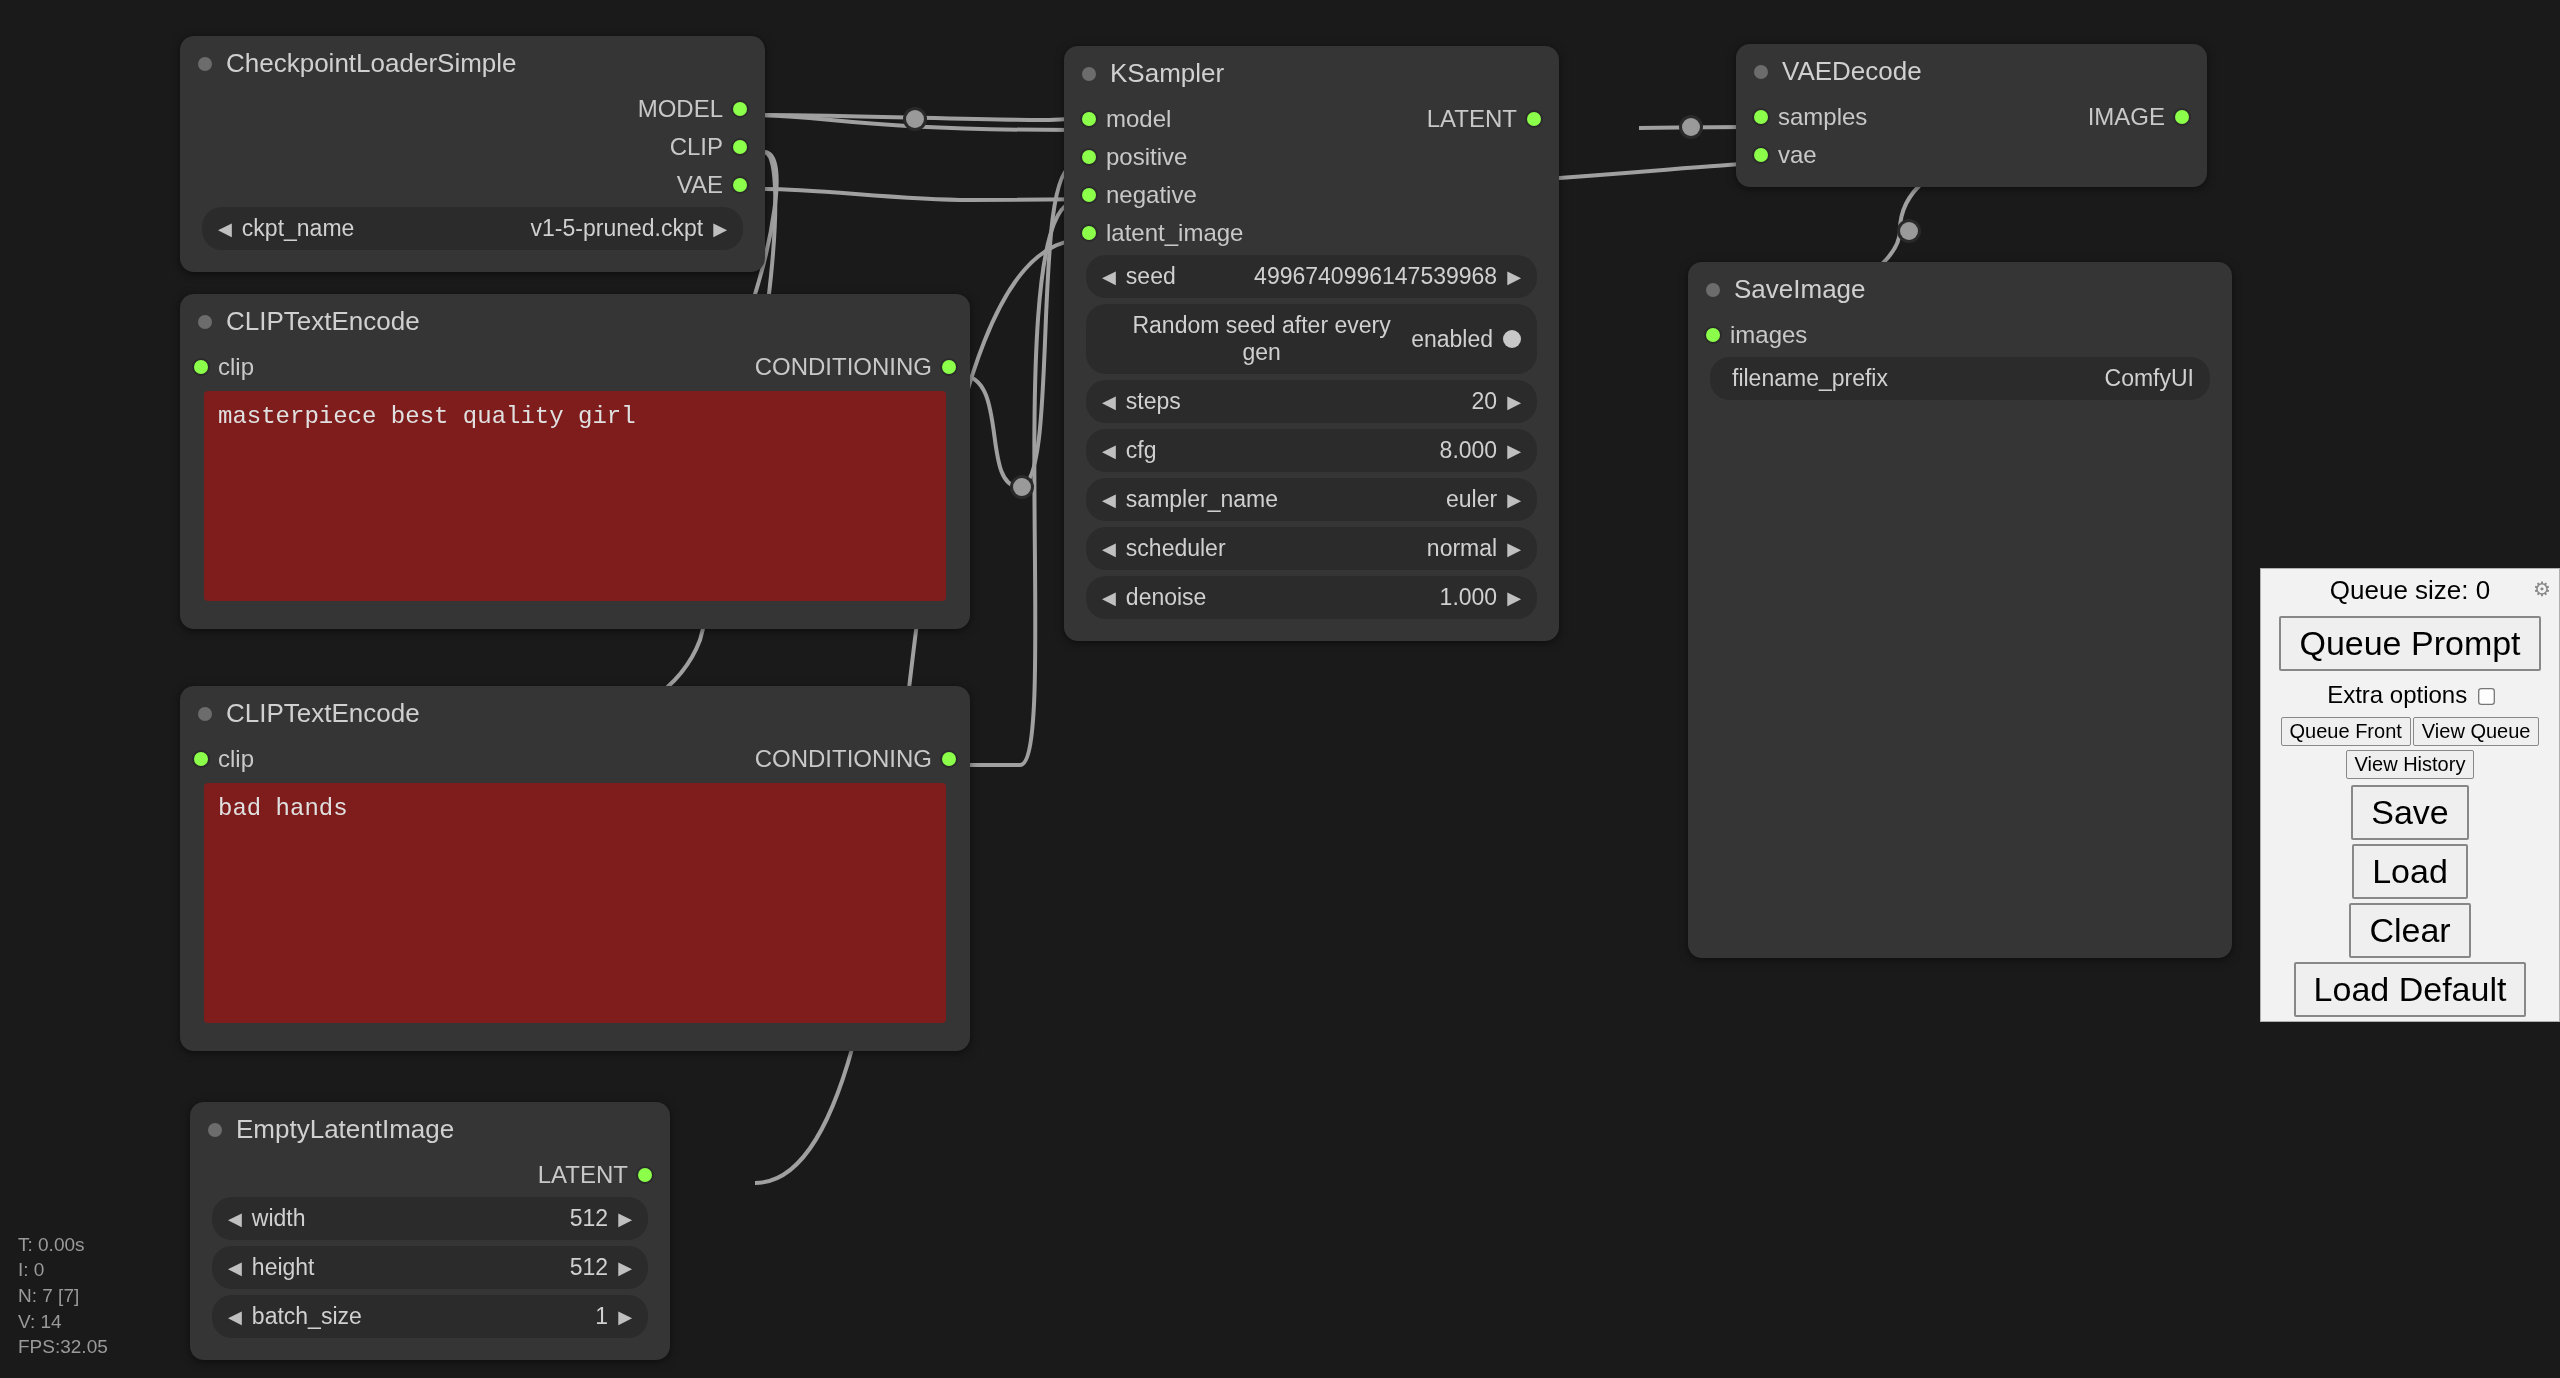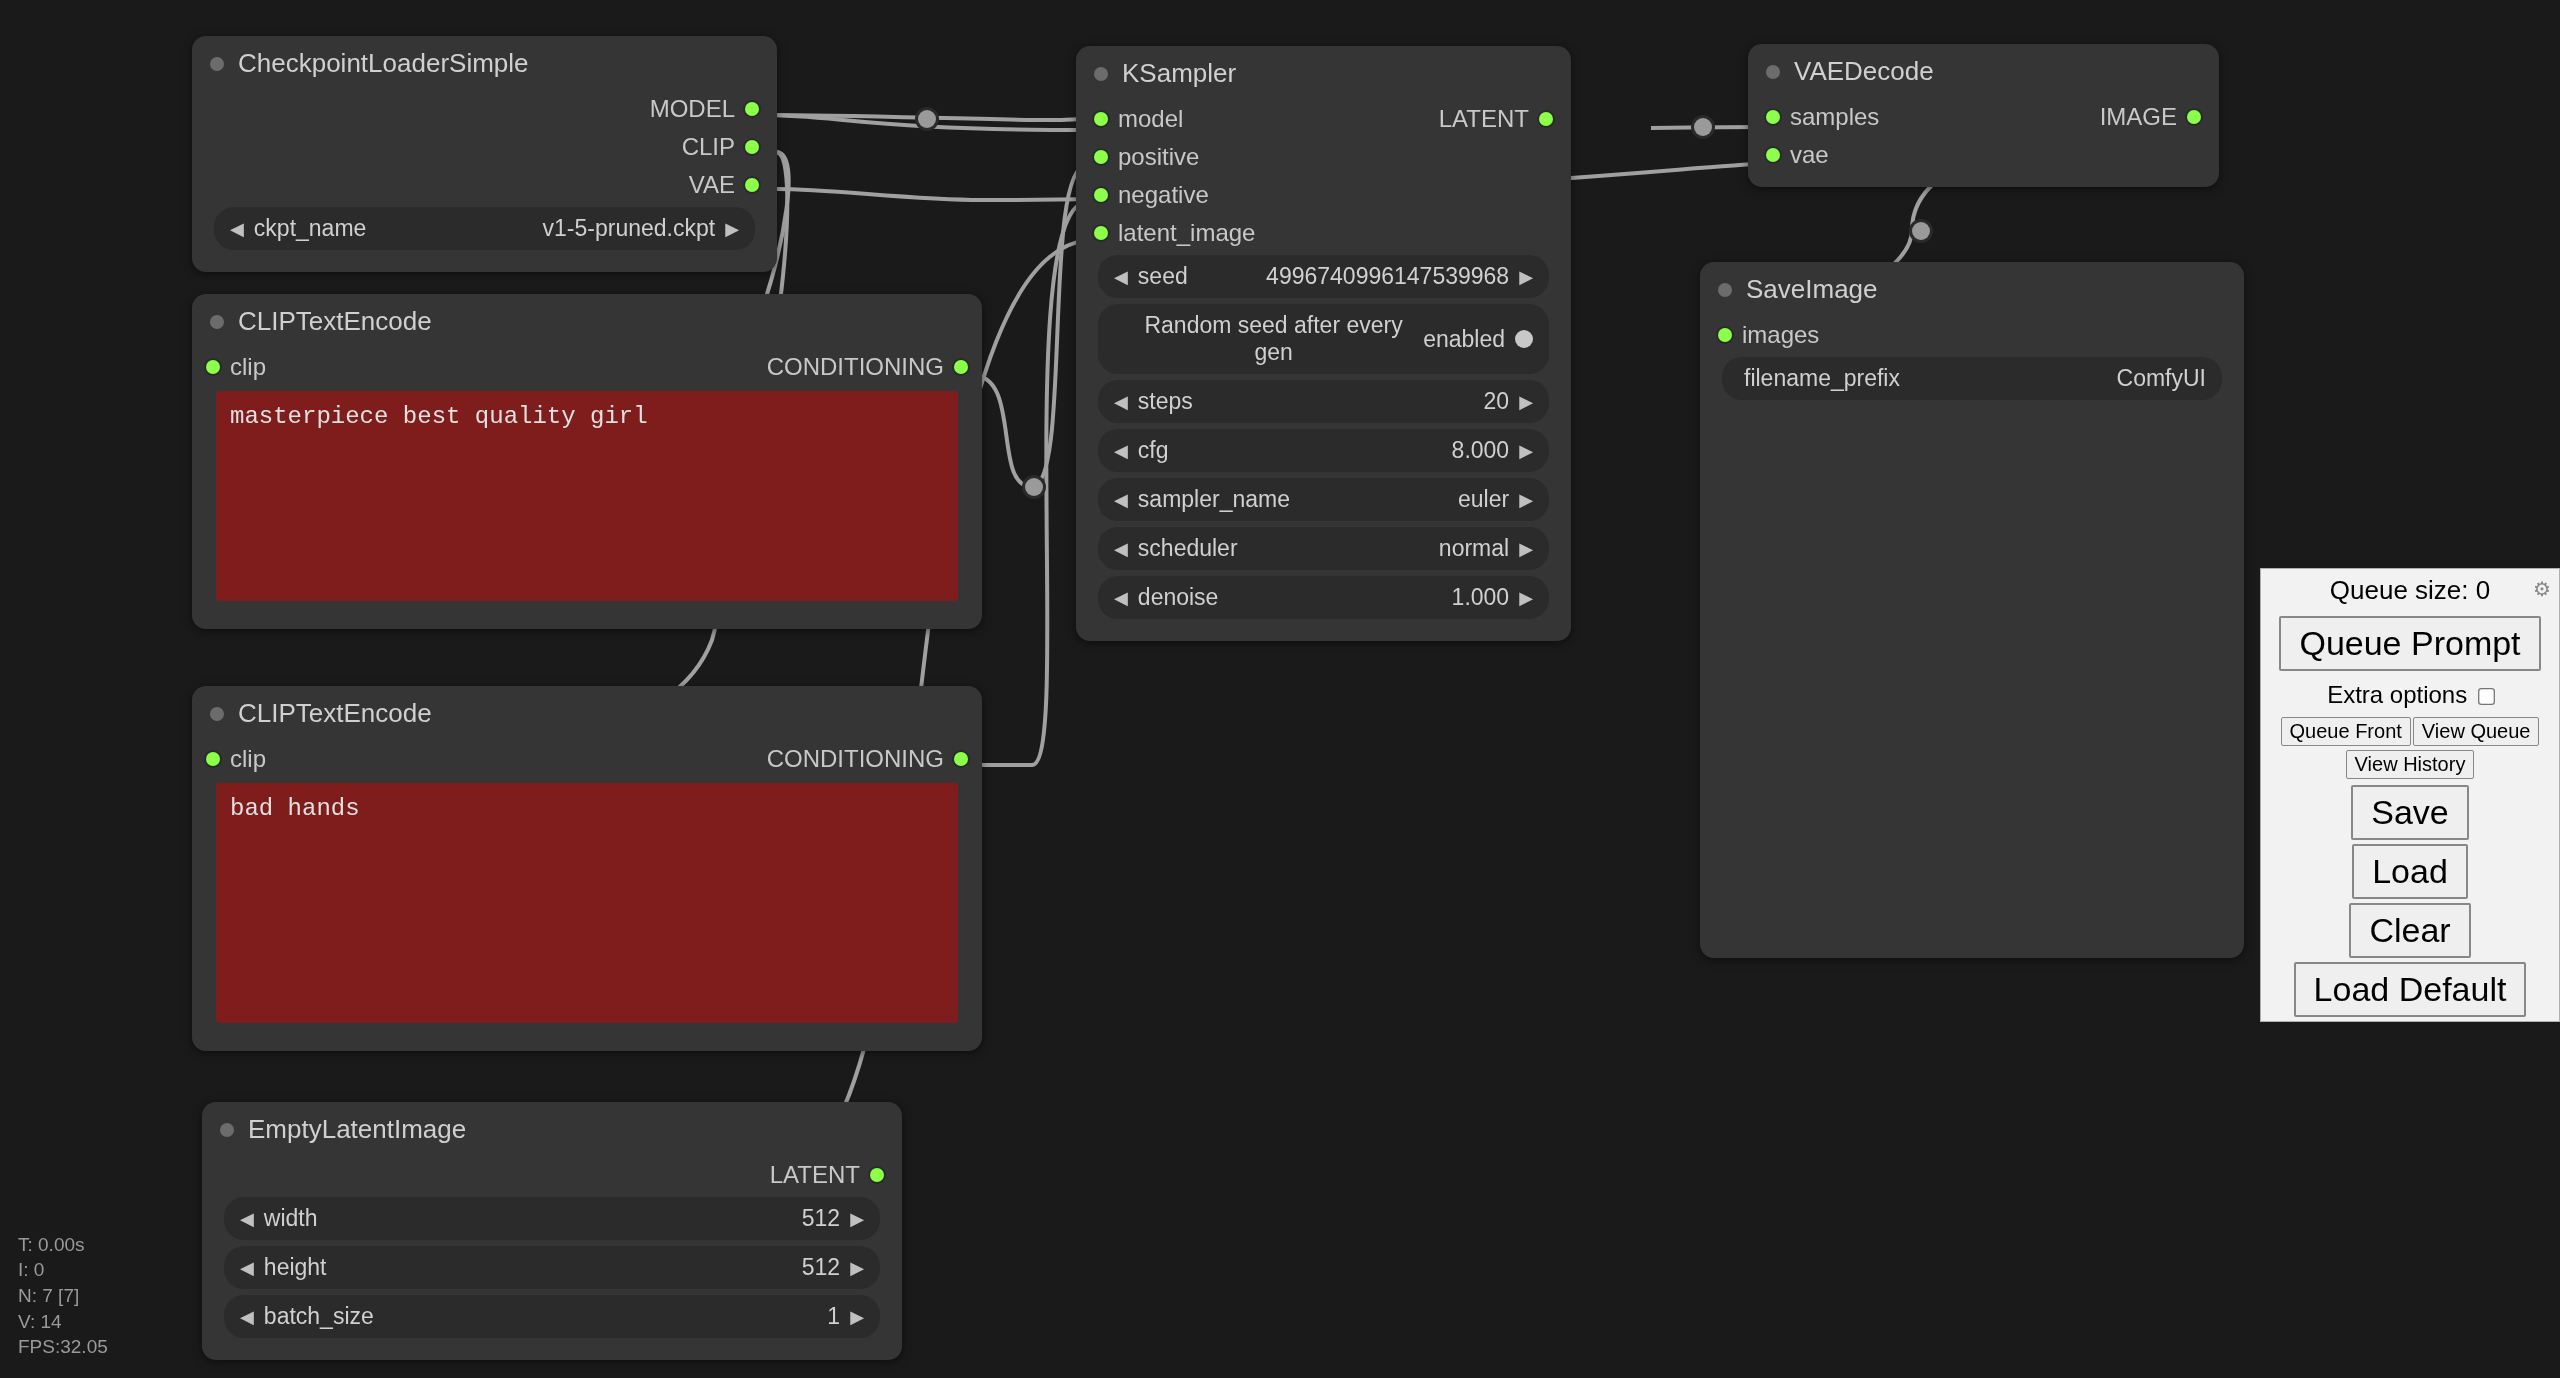--- a/index.html
+++ b/index.html
@@ -6,21 +6,21 @@
   body {
     background: #1a1a1a;
     width: 2560px;
     height: 1378px;
     font-family: Arial, sans-serif;
     color: #c0c0c0;
     position: relative;
     overflow: hidden;
     font-size: 22px;
   }
-  .canvas { position: absolute; inset: 0; margin-left: 12px; }
+  .canvas { position: absolute; inset: 0; }
   svg.wires { position: absolute; inset: 0; width: 100%; height: 100%; pointer-events: none; z-index: 1; }
   .node {
     position: absolute;
     background: #353535;
     border-radius: 14px;
     box-shadow: 0 2px 8px rgba(0,0,0,.5);
     z-index: 2;
     color: #c8c8c8;
   }
   .node-header {
@@ -191,21 +191,21 @@
           </div>
       <div class="output-row">
             <span>CONDITIONING</span>
             <span class="port"></span>
           </div>
     </div>
     <div class="textarea" style="min-height:240px;">bad hands</div>
   </div>
 </div>
 
-<div class="node" style="left:190px; top:1102px; width:700px;">
+<div class="node" style="left:190px; top:1102px; width:480px;">
   <div class="node-header">
     <span class="dot"></span>
     <span>EmptyLatentImage</span>
   </div>
   <div class="node-body">
     <div class="outputs">
       <div class="output-row">
             <span>LATENT</span>
             <span class="port"></span>
           </div>

